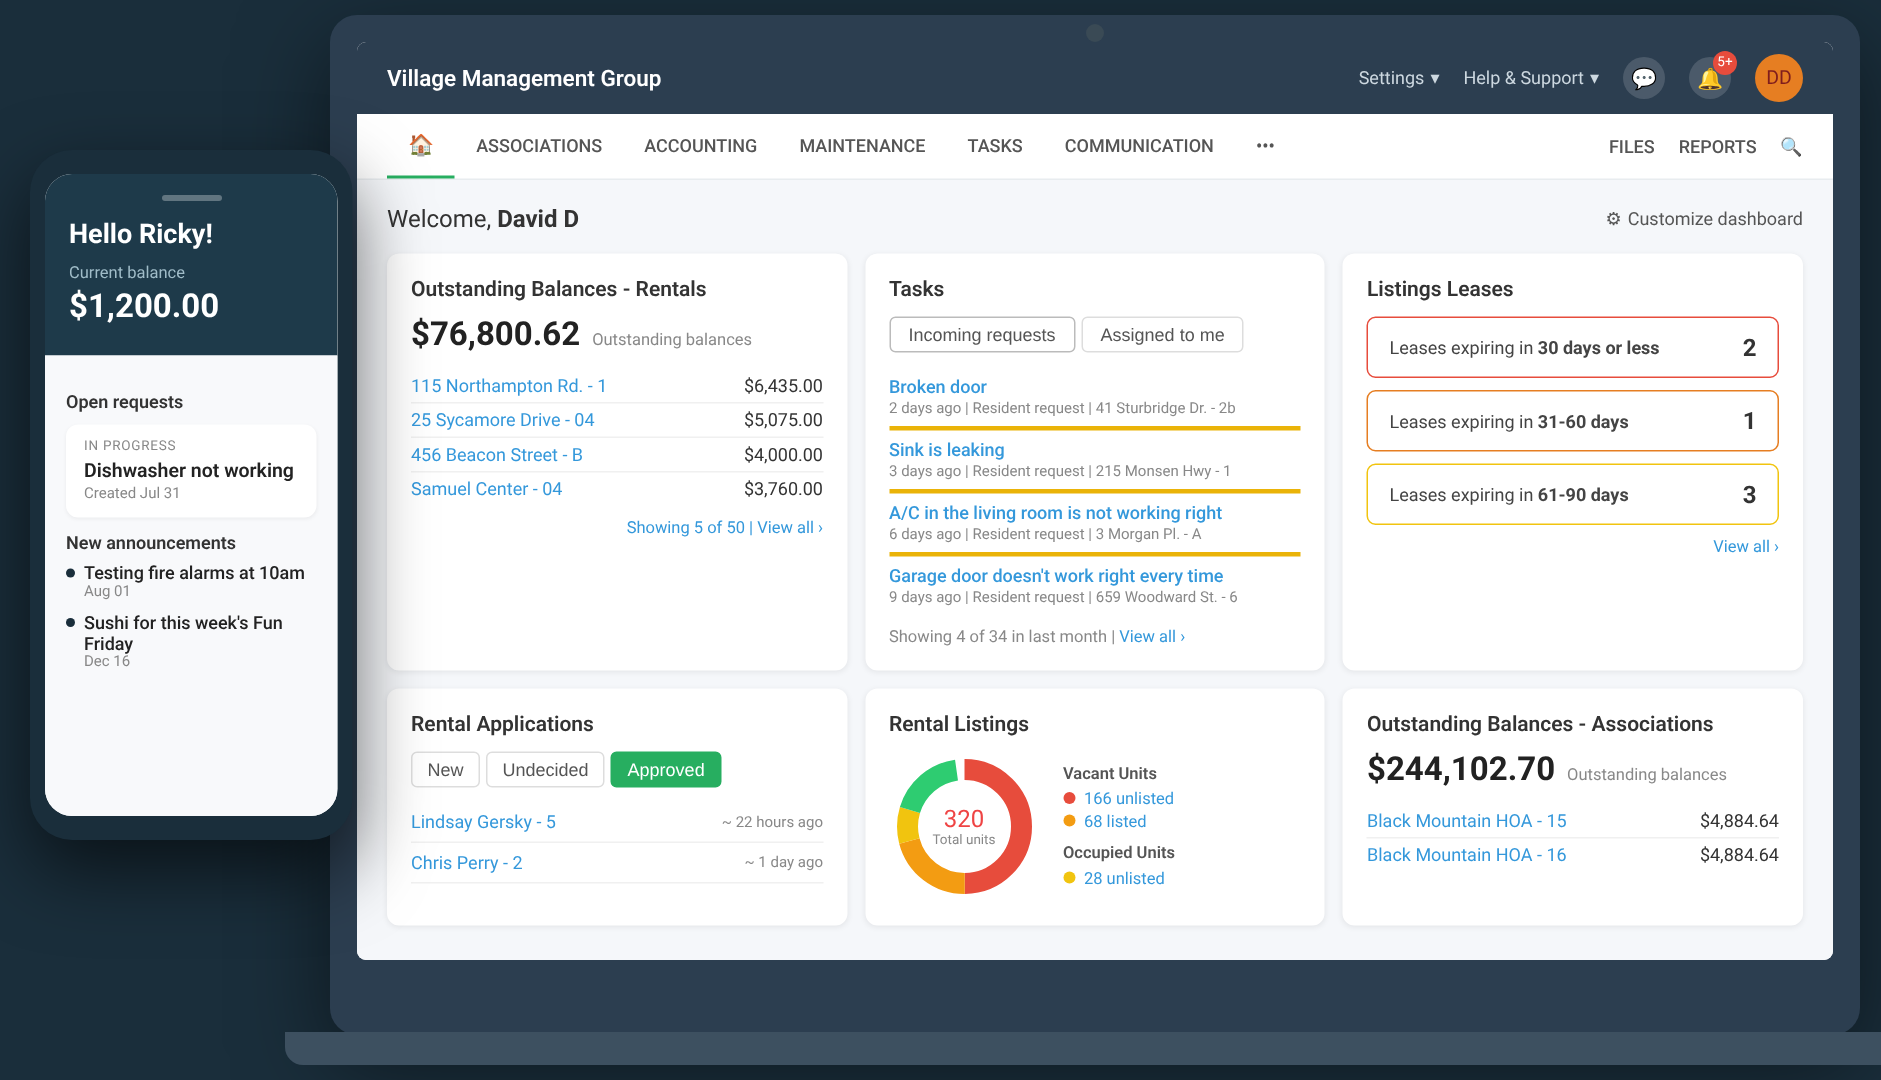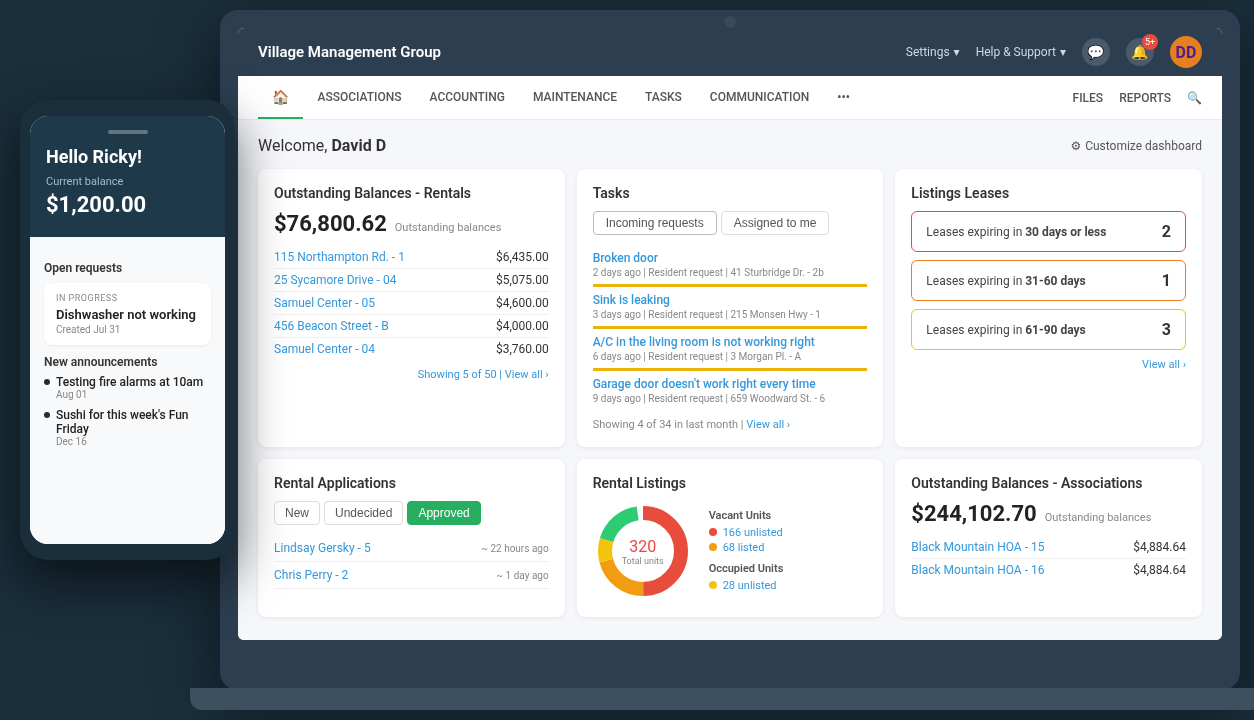--- a/index.html
+++ b/index.html
@@ -112,23 +112,23 @@
       justify-content: center;
     }
     .avatar {
       width: 32px;
       height: 32px;
       border-radius: 50%;
       background: #e67e22;
       display: flex;
       align-items: center;
       justify-content: center;
-      font-size: 16px;
-      font-weight: 700;
-      color: #4c1d95;
+      font-size: 13px;
+      font-weight: 400;
+      color: #7f1d1d;
       cursor: pointer;
     }
 
     
     .nav-bar {
       background: #fff;
       border-bottom: 1px solid #e8ecef;
       display: flex;
       align-items: center;
       justify-content: space-between;
@@ -618,24 +618,20 @@
             <span class="balance-label">Outstanding balances</span>
           </div>
           <div>
             <div class="balance-row">
               <span class="balance-link">115 Northampton Rd. - 1</span>
               <span class="balance-value">$6,435.00</span>
             </div>
             <div class="balance-row">
               <span class="balance-link">25 Sycamore Drive - 04</span>
               <span class="balance-value">$5,075.00</span>
-            </div>
-            <div class="balance-row">
-              <span class="balance-link">Samuel Center - 05</span>
-              <span class="balance-value">$4,600.00</span>
             </div>
             <div class="balance-row">
               <span class="balance-link">456 Beacon Street - B</span>
               <span class="balance-value">$4,000.00</span>
             </div>
             <div class="balance-row">
               <span class="balance-link">Samuel Center - 04</span>
               <span class="balance-value">$3,760.00</span>
             </div>
           </div>

